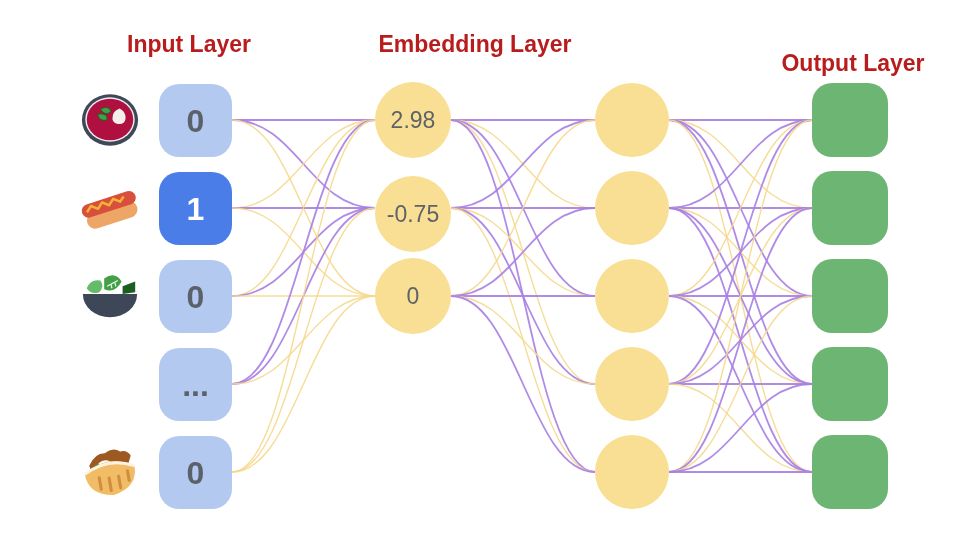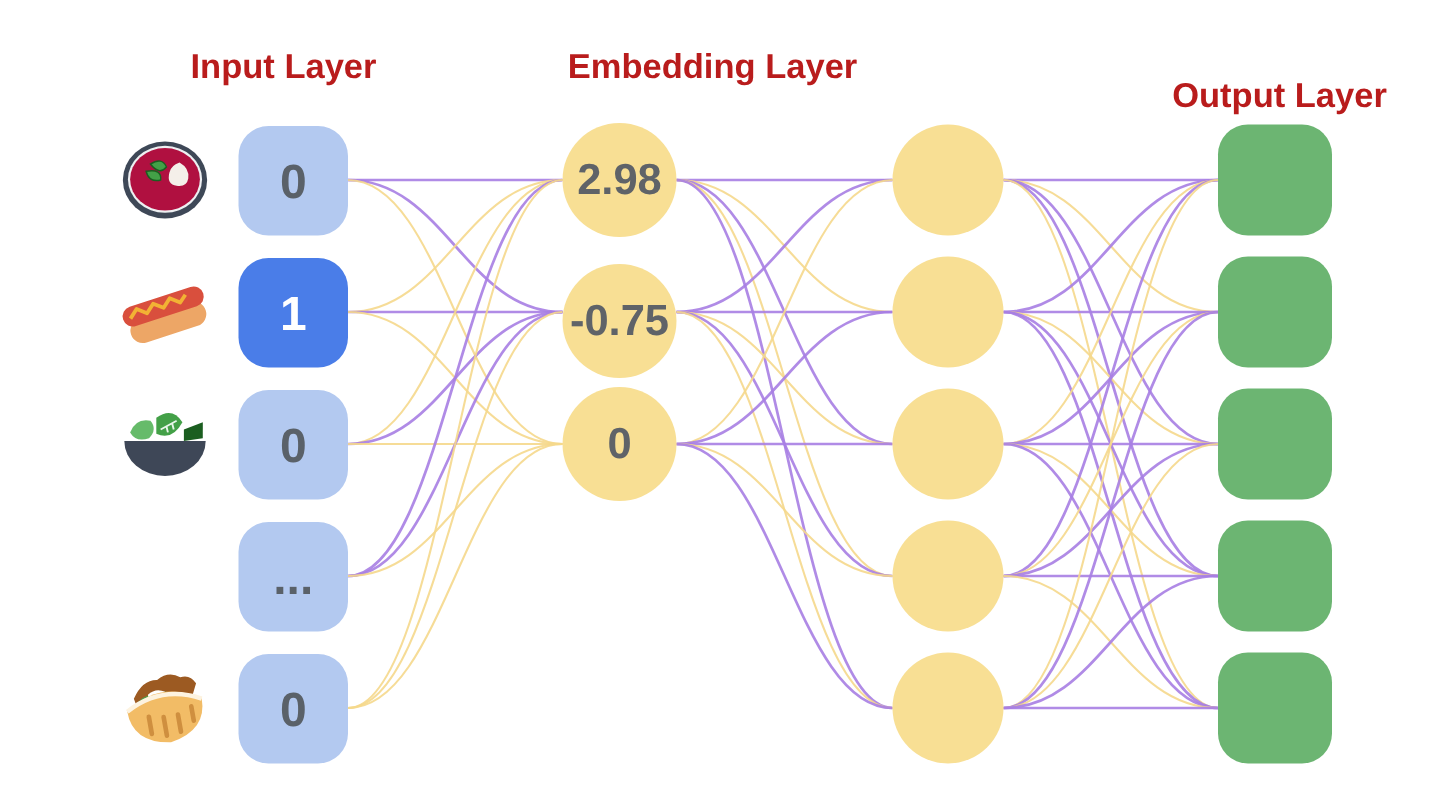--- a/index.html
+++ b/index.html
@@ -17,21 +17,21 @@
     display:flex;align-items:center;justify-content:center;left:159px;
   }
   .in-sq.active{background:#4a7de8;}
   .in-val{font-size:32px;font-weight:700;color:#5a6169;line-height:1;}
   .in-sq.active .in-val{color:#ffffff;}
   .food-icon{position:absolute;left:79px;width:62px;height:62px;}
   .emb-circle{
     position:absolute;left:375px;width:76px;height:76px;border-radius:50%;background:#f8df94;
     display:flex;align-items:center;justify-content:center;
   }
-  .emb-val{font-size:29px;font-weight:700;color:#5f6368;}
+  .emb-val{font-size:23px;font-weight:400;color:#5f6368;}
   .hid-circle{
     position:absolute;left:595px;width:74px;height:74px;border-radius:50%;background:#f8df94;
   }
   .out-sq{
     position:absolute;left:812px;width:76px;height:74px;border-radius:20px;background:#6cb572;
   }
 </style>
 </head>
 <body>
 

